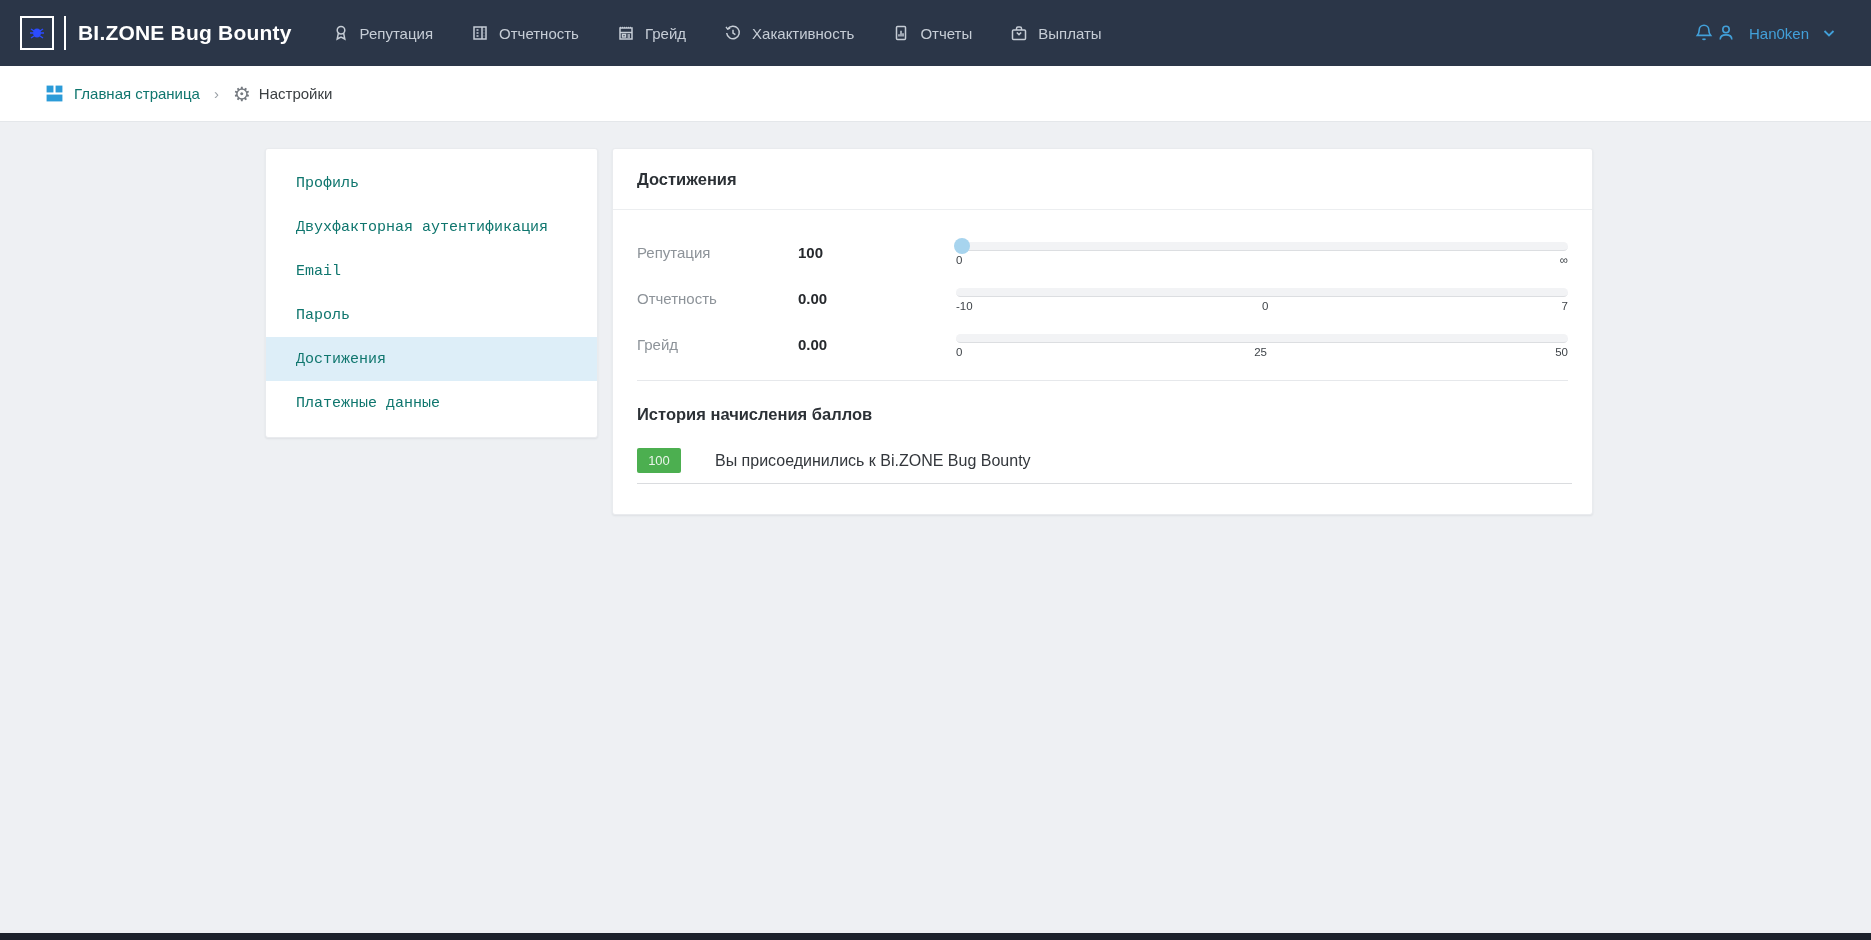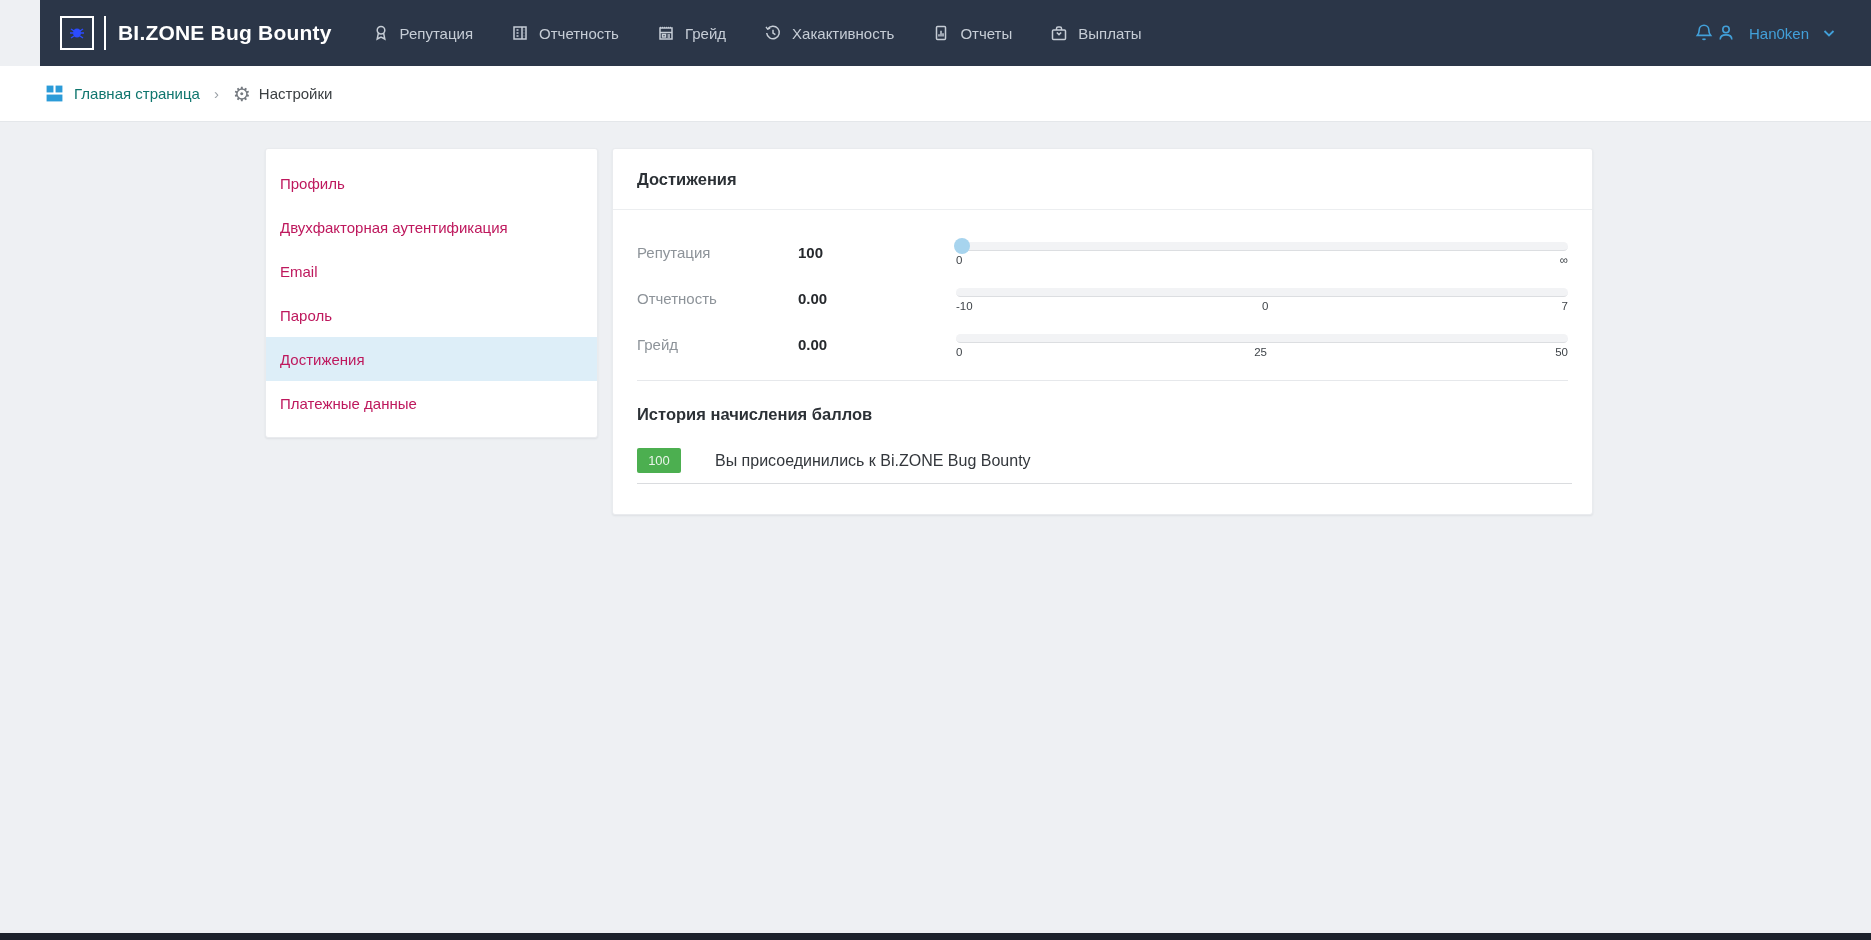--- a/index.html
+++ b/index.html
@@ -1,20 +1,20 @@
 <!DOCTYPE html>
 <html><head>
 <meta charset="utf-8">
 <style>
   * { margin:0; padding:0; box-sizing:border-box; }
   html,body { width:1871px; height:940px; overflow:hidden; }
   body { font-family:"Liberation Sans","DejaVu Sans",sans-serif; background:#eef0f3; position:relative; }
 
   
-  .navbar { height:66px; background:#2b3648; display:flex; align-items:center; padding:0 34px 0 20px;margin-left:40px; }
+  .navbar { height:66px; background:#2b3648; display:flex; align-items:center; padding:0 34px 0 20px; }
   .brand { display:flex; align-items:center; cursor:pointer; }
   .logo-box { width:34px; height:34px; border:2px solid #ffffff; display:flex; align-items:center; justify-content:center; margin-right:10px; }
   .logo-sep { width:2px; height:34px; background:#ffffff; margin-right:12px; }
   .brand-name { color:#ffffff; font-size:21px; font-weight:bold; letter-spacing:.2px; white-space:nowrap; }
   .nav-menu { display:flex; align-items:center; margin-left:40px; gap:38px; }
   .nav-item { display:flex; align-items:center; gap:10px; color:#c6cdd6; font-size:15px; cursor:pointer; white-space:nowrap; }
   .nav-item svg { display:block; }
   .nav-right { margin-left:auto; display:flex; align-items:center; }
   .user-menu { display:flex; align-items:center; gap:12px; cursor:pointer; }
   .user-name { color:#42a0d9; font-size:15px; }
@@ -27,21 +27,21 @@
   .crumb-current { color:#3c4043; font-size:15px; }
   .gear-glyph { font-size:20px; color:#757a80; line-height:1; margin-right:8px; }
 
   
   .content { display:flex; align-items:flex-start; padding:26px 0 0 265px; gap:14px; }
 
   .card { background:#ffffff; border-radius:3px; box-shadow:0 1px 2px rgba(40,50,60,.08); border:1px solid #e9ebee; }
 
   
   .settings-card { width:333px; padding:12px 0; }
-  .menu-item { height:44px; display:flex; align-items:center; padding:0 14px; font-size:15px; color:#be185d; cursor:pointer; }
+  .menu-item { height:44px; display:flex; align-items:center; padding:0 30px; font-size:15px; color:#0f766e; cursor:pointer;font-family:Liberation Mono, monospace; }
   .menu-item.active { background:#ddeef8; }
 
   
   .ach-card { width:981px; }
   .ach-header { height:61px; display:flex; align-items:center; padding:0 24px; border-bottom:1px solid #eceef0; }
   .ach-title { font-size:16.5px; font-weight:bold; color:#2c3136; }
   .ach-body { padding:32px 24px 0 24px; }
 
   .metric-row { display:flex; align-items:flex-start; margin-bottom:22px; }
   .m-label { width:161px; font-size:15px; color:#8d9399; padding-top:2px; }

